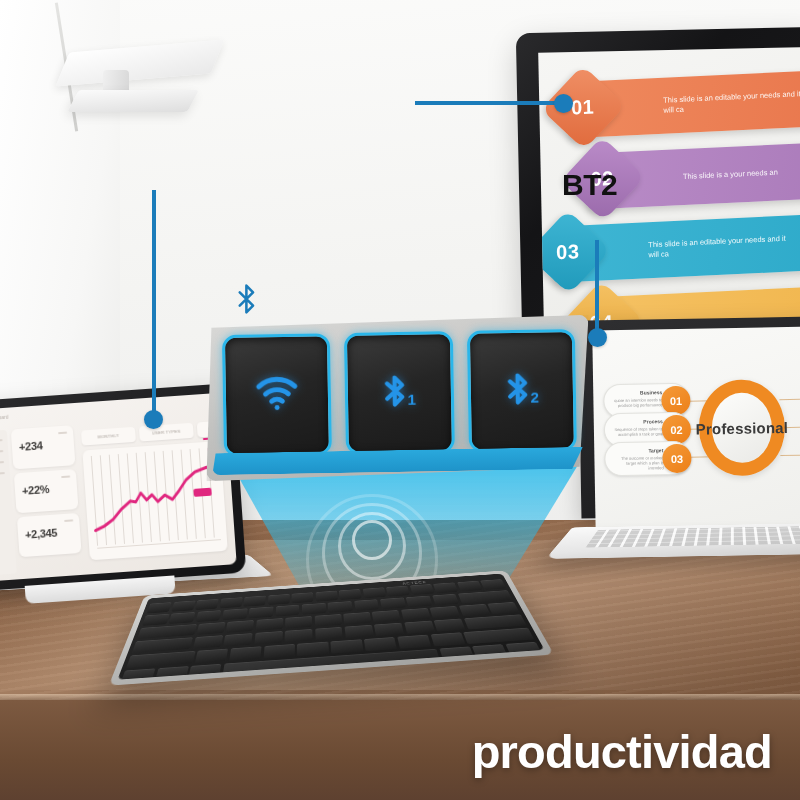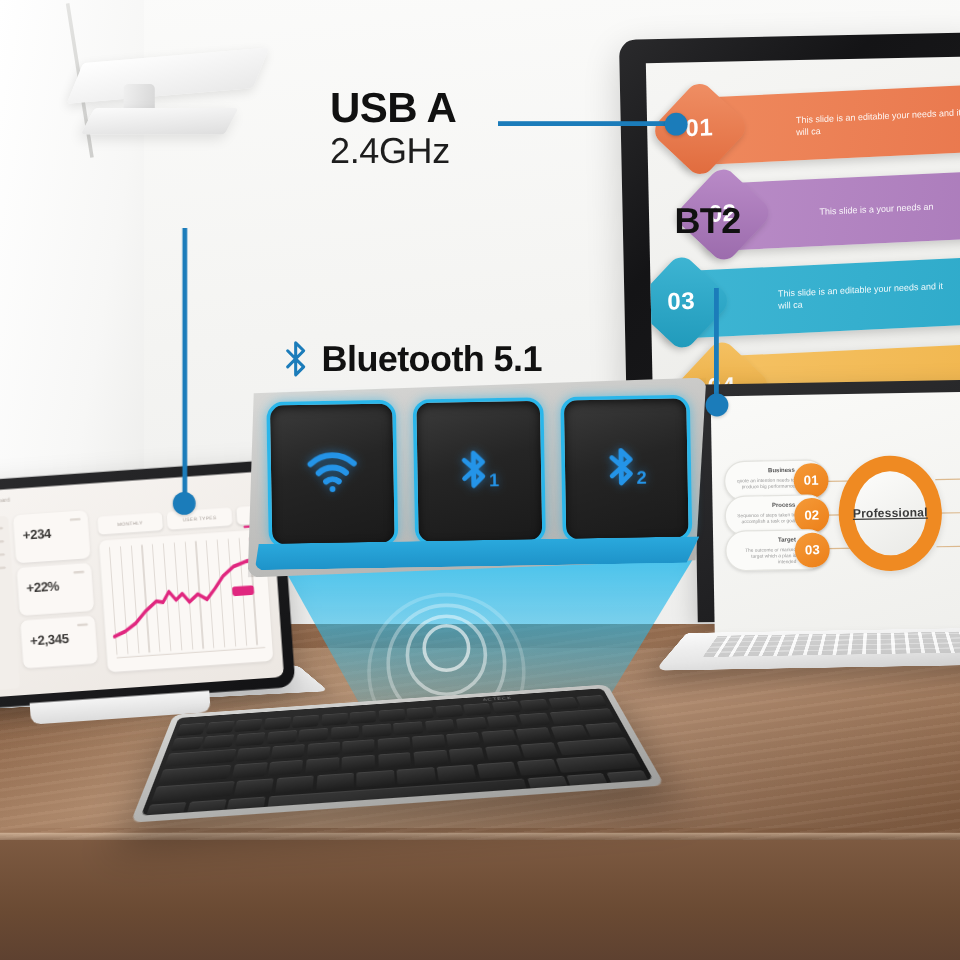--- a/index.html
+++ b/index.html
@@ -104,21 +104,21 @@
   }
   .hub-wrap { position:absolute; inset:0; }
   .hub-ring {
     position:absolute; left:105px; top:52px; width:86px; height:96px;
     border-radius:50%;
     border:13px solid #ef8a22;
     background:linear-gradient(150deg,#fdfdfb,#e9e9e6);
     box-shadow:0 2px 6px rgba(0,0,0,.12);
     display:flex; align-items:center; justify-content:center;
   }
-  .hub-ring b { font-size:10px; color:#3a3a3a; font-weight:bold; letter-spacing:.2px;text-decoration:underline; }
+  .hub-ring b { font-size:15px; color:#3a3a3a; font-weight:bold; letter-spacing:.2px; }
   .hub-item {
     position:absolute; width:86px; height:34px;
     background:#fbfbf9; border:1px solid #e3e3df; border-radius:17px;
     box-shadow:0 1px 3px rgba(0,0,0,.12);
   }
   .hub-item .cap { position:absolute; left:7px; top:5px; right:26px; font-size:5px; font-weight:bold; color:#555; text-align:right; }
   .hub-item .desc { position:absolute; left:7px; top:13px; right:26px; font-size:4px; line-height:5px; color:#999; text-align:right; }
   .hub-item .num {
     position:absolute; right:-2px; top:2px; width:29px; height:29px; border-radius:50%;
     background:linear-gradient(145deg,#f59a38,#ec7f18);
@@ -589,28 +589,24 @@
   <div class="conn-dot" style="left:144px; top:410px;"></div>
 
   <div class="conn" style="left:415px; top:101px; width:150px; height:4px;"></div>
   <div class="conn-dot" style="left:554px; top:94px;"></div>
 
   <div class="conn" style="left:595px; top:240px; width:4px; height:98px;"></div>
   <div class="conn-dot" style="left:588px; top:328px;"></div>
 
   <div class="label lbl-bt2">BT2</div>
 
-  <div class="label lbl-usb">
-    <div class="l1">USB A</div>
-    <div class="l2">2.4GHz</div>
-  </div>
 
   <span class="bt-glyph">
     <svg width="28" height="34" viewBox="0 0 22 28" fill="none" stroke="#1b7cba" stroke-width="2.1" stroke-linecap="round" stroke-linejoin="round">
       <path d="M5 8.5 L16 19.5 L10.5 25 L10.5 3 L16 8.5 L5 19.5"></path>
     </svg>
   </span>
-  <div class="label lbl-bluetooth">Bluetooth 5.1</div>
 
   <div class="headline">
+    <div class="h2">productividad</div>
   </div>
 
 </div>
 
 </body></html>

